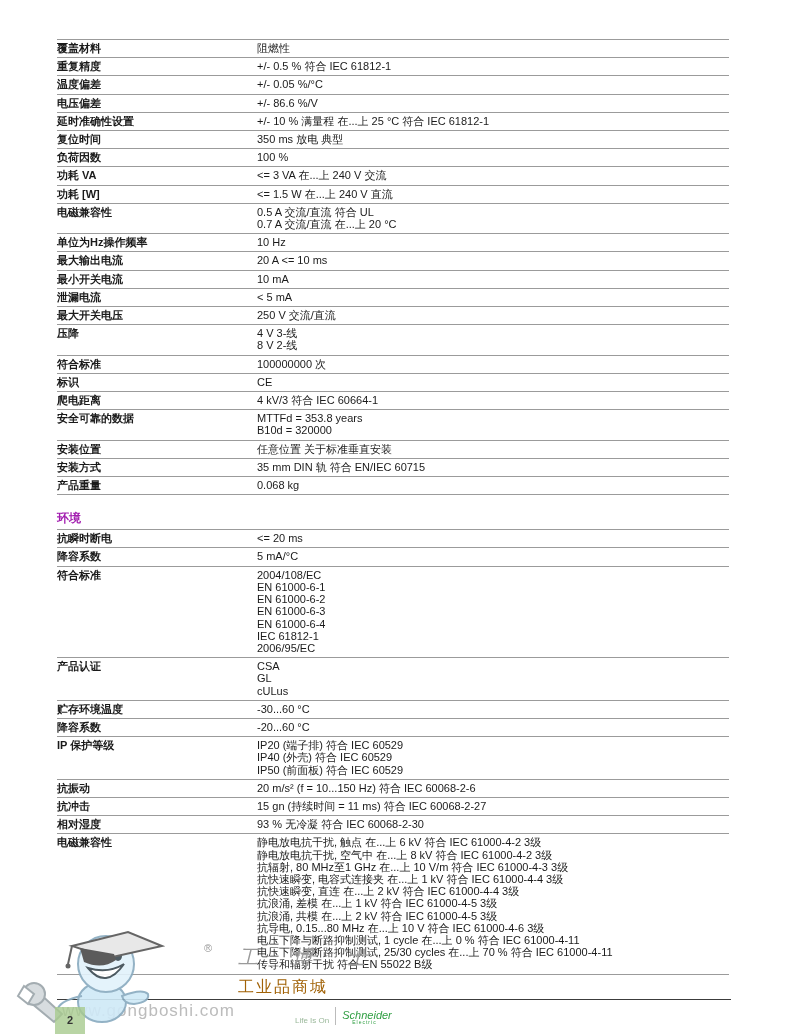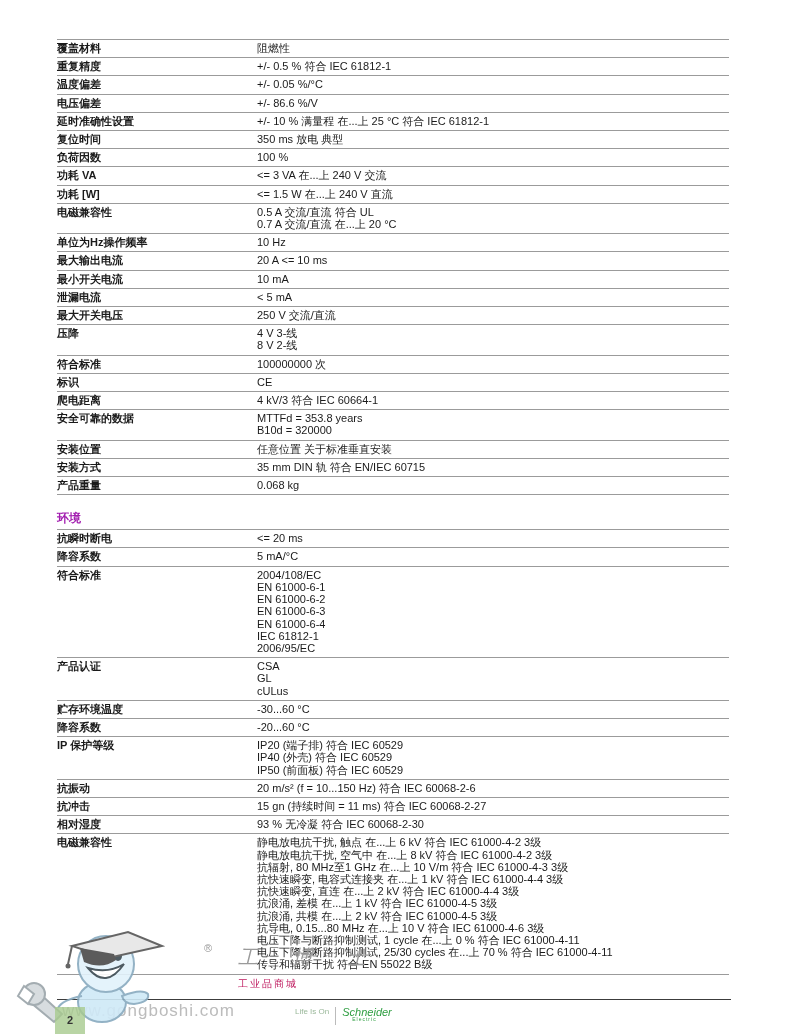--- a/index.html
+++ b/index.html
@@ -11,37 +11,37 @@
   }
   .content { position:absolute; left:57px; top:39px; width:672px; }
   .spec-table { border-bottom:1px solid #9b9b9b; }
   .spec-row { display:flex; border-top:1px solid #9b9b9b; padding:2px 0 3px; }
   .spec-label { width:200px; padding-right:8px; font-weight:bold; line-height:12.2px; }
   .spec-value { flex:1; line-height:12.2px; }
   .section-title { color:#a21caf; font-weight:bold; font-size:12px; margin:16px 0 4px 0; line-height:14px; }
 
   
   .footer-line { position:absolute; left:57px; top:999px; width:674px; height:1px; background:#3c3c3c; }
-  .footer-brand { position:absolute; left:295px; top:1007px; display:flex; align-items:flex-start; }
+  .footer-brand { position:absolute; left:295px; top:1007px; display:flex; align-items:flex-end; }
   .life-is-on { color:#9ab89a; font-size:8px; margin-right:6px; }
   .brand-divider { width:1px; height:18px; background:#bbbbbb; margin-right:6px; }
   .brand-name { color:#2e9e41; font-weight:normal; font-size:11px; line-height:10px; font-style:italic; }
   .brand-sub { color:#2e9e41; font-size:5px; line-height:5px; letter-spacing:1px; padding-left:10px; }
 
   
   .page-box {
     position:absolute; left:55px; top:1007px; width:30px; height:27px;
     background:rgba(167,203,143,0.8); z-index:5; text-align:center;
     font-weight:bold; color:#333; padding-top:7px; font-size:11px;
   }
 
   
   .wm { color:#a6a6a6; position:absolute; z-index:1; }
   .wm-name { left:238px; top:944px; font-size:20px; letter-spacing:14px; font-family:"DejaVu Serif", serif; font-style:italic; color:#9a9a9a; }
-  .wm-sub { left:238px; top:977px; font-size:10px; letter-spacing:2px; color:#be185d; }
+  .wm-sub { left:238px; top:977px; font-size:16px; letter-spacing:2px; color:#a16207; }
   .wm-reg { left:204px; top:942px; font-size:11px; color:#9a9a9a; }
   .wm-url { left:62px; top:1001px; font-size:17px; color:#bcbcbc; letter-spacing:1px; }
   .wm-mascot { position:absolute; left:10px; top:930px; z-index:2; opacity:0.9; }
 </style>
 </head>
 <body>
 
 <div class="content">
   <div class="spec-table">
   <div class="spec-row">

